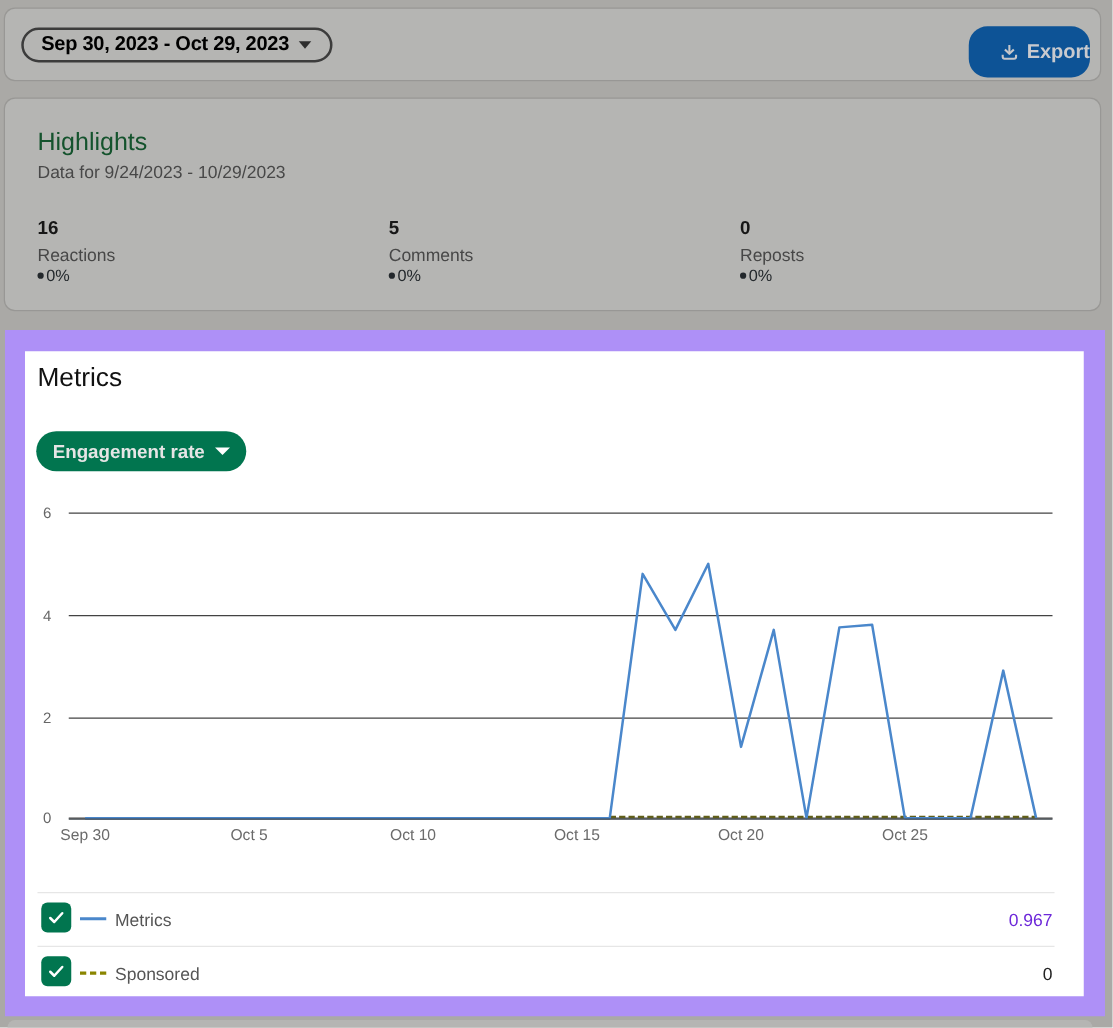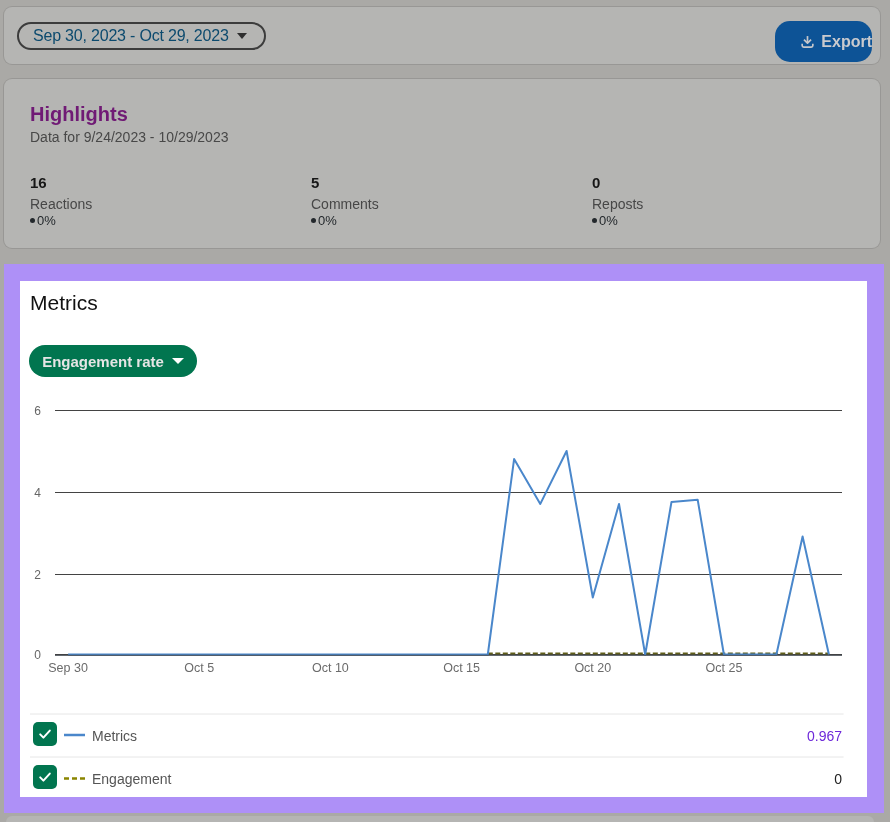--- a/index.html
+++ b/index.html
@@ -5,35 +5,35 @@
   html,body{margin:0;padding:0;}
   body{width:890px;height:822px;background:#aaa9a6;font-family:"Liberation Sans",sans-serif;position:relative;overflow:hidden;}
   .abs{position:absolute;}
   .card{background:#b5b5b3;border-radius:8px;position:absolute;box-shadow:0 0 0 1px rgba(0,0,0,0.10);}
 </style>
 </head>
 <body>
 
 <div class="card" style="left:4px;top:7px;width:876px;height:57px;">
   <div class="abs" style="left:13px;top:15px;width:249px;height:28px;border:2px solid #3c3c3c;border-radius:16px;box-sizing:border-box;display:flex;align-items:center;padding-left:14px;">
-    <span style="font-size:16px;font-weight:400;color:#0c4a6e;letter-spacing:-0.2px;">Sep 30, 2023 - Oct 29, 2023</span>
+    <span style="font-size:16px;font-weight:700;color:#000000;letter-spacing:-0.2px;">Sep 30, 2023 - Oct 29, 2023</span>
     <span style="margin-left:8px;width:0;height:0;border-left:5.5px solid transparent;border-right:5.5px solid transparent;border-top:6.5px solid #2e2e2e;"></span>
   </div>
   <div class="abs" style="left:771px;top:14px;width:97px;height:41px;background:#0d5396;border-radius:15px;display:flex;align-items:center;justify-content:flex-end;">
     <svg width="15" height="15" viewBox="0 0 16 16" style="margin-right:6px;">
       <path d="M8 2.2 V9" stroke="#c6c7cb" stroke-width="1.8" fill="none"></path>
       <path d="M4.2 5.9 L8 9.7 L11.8 5.9" stroke="#c6c7cb" stroke-width="1.8" fill="none" stroke-linejoin="round"></path>
       <path d="M2.3 10.4 V12.2 Q2.3 13.9 4 13.9 H12 Q13.7 13.9 13.7 12.2 V10.4" stroke="#c6c7cb" stroke-width="1.8" fill="none"></path>
     </svg>
     <span style="font-size:16px;font-weight:700;color:#c9cace;">Export</span>
   </div>
 </div>
 
 <div class="card" style="left:4px;top:79px;width:876px;height:169px;">
-  <div class="abs" style="left:26px;top:24px;font-size:20px;font-weight:700;color:#701a75;">Highlights</div>
+  <div class="abs" style="left:26px;top:24px;font-size:20px;font-weight:400;color:#14532d;">Highlights</div>
   <div class="abs" style="left:26px;top:50px;font-size:14px;color:#484848;">Data for 9/24/2023 - 10/29/2023</div>
   <div class="abs" style="left:26px;top:95px;">
     <div style="font-size:15px;font-weight:700;color:#171717;">16</div>
     <div style="font-size:14px;color:#474747;margin-top:5px;">Reactions</div>
     <div style="margin-top:1px;display:flex;align-items:center;">
         <span style="width:5px;height:5px;border-radius:50%;background:#23282c;margin-right:2px;"></span>
         <span style="font-size:13px;color:#23282c;">0%</span>
       </div>
   </div>
   <div class="abs" style="left:307px;top:95px;">
@@ -100,17 +100,17 @@
       </svg>
   </div>
   <div class="abs" style="left:72px;top:447px;font-size:14px;color:#555;">Metrics</div>
   <div class="abs" style="right:25px;top:447px;font-size:14px;color:#6d28d9;">0.967</div>
 
   <div class="abs" style="left:13px;top:484px;width:24px;height:24px;background:#01754f;border-radius:5px;display:flex;align-items:center;justify-content:center;">
     <svg width="16" height="16" viewBox="0 0 16 16">
         <path d="M3.2 8.4 L6.4 11.6 L12.8 4.6" stroke="#fff" stroke-width="2" fill="none" stroke-linecap="round" stroke-linejoin="round"></path>
       </svg>
   </div>
-  <div class="abs" style="left:72px;top:490px;font-size:14px;color:#555;">Engagement</div>
+  <div class="abs" style="left:72px;top:490px;font-size:14px;color:#555;">Sponsored</div>
   <div class="abs" style="right:25px;top:490px;font-size:14px;color:#222;">0</div>
 </div>
 
 <div class="abs" style="left:6px;top:816px;width:868px;height:6px;background:#b5b5b3;border-radius:8px 8px 0 0;"></div>
 
 </body></html>

